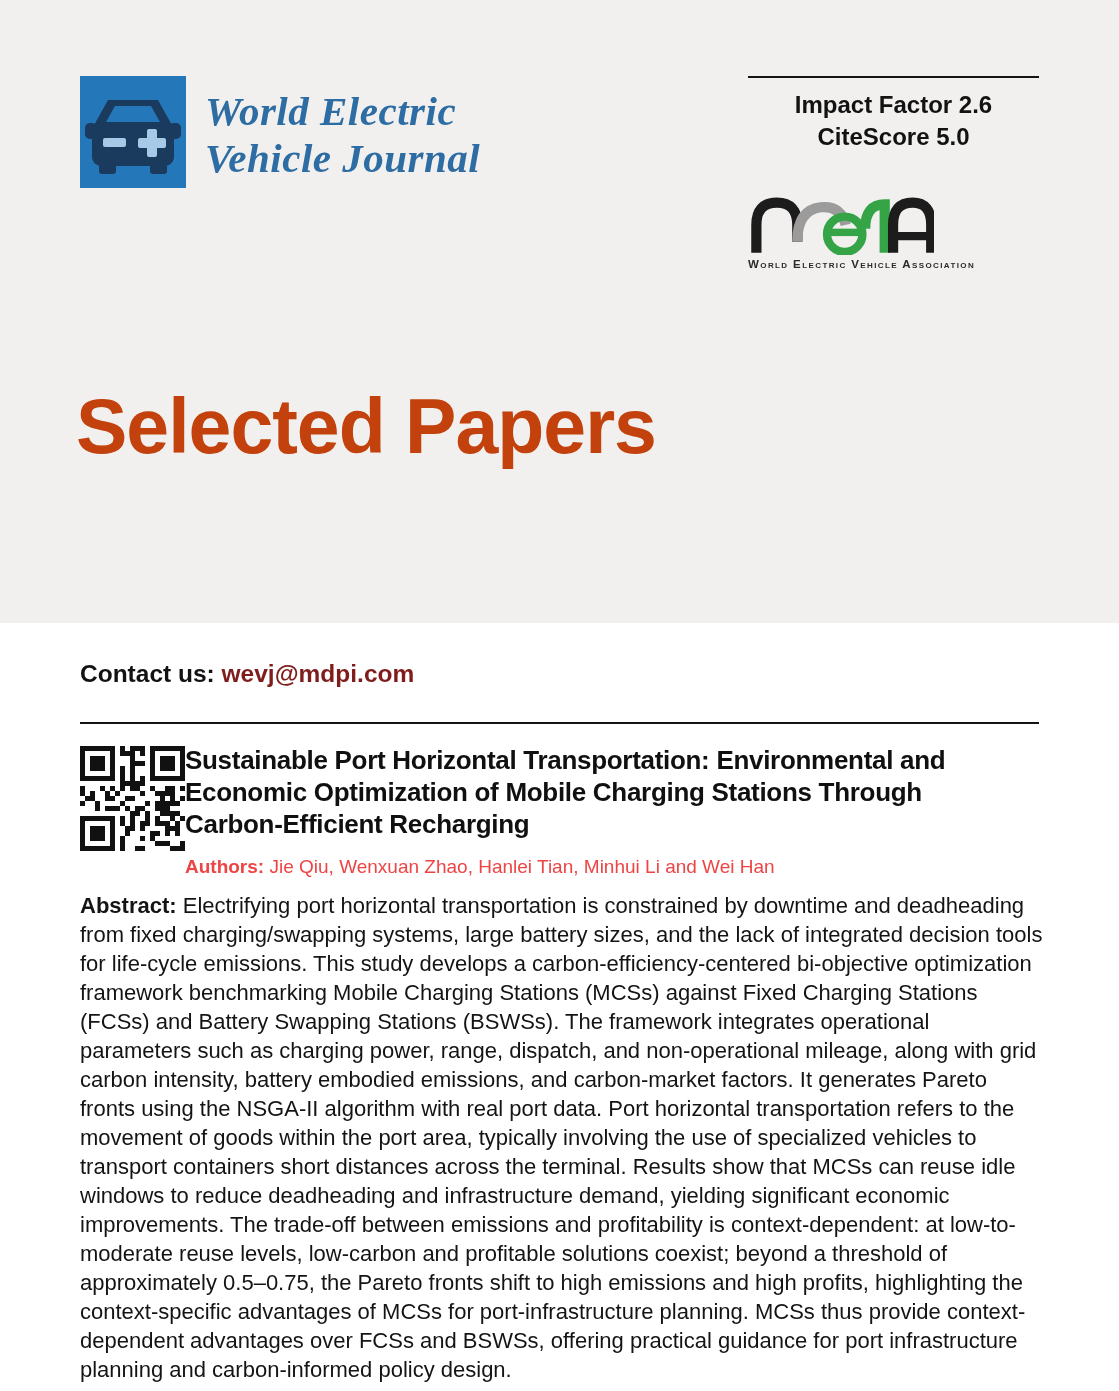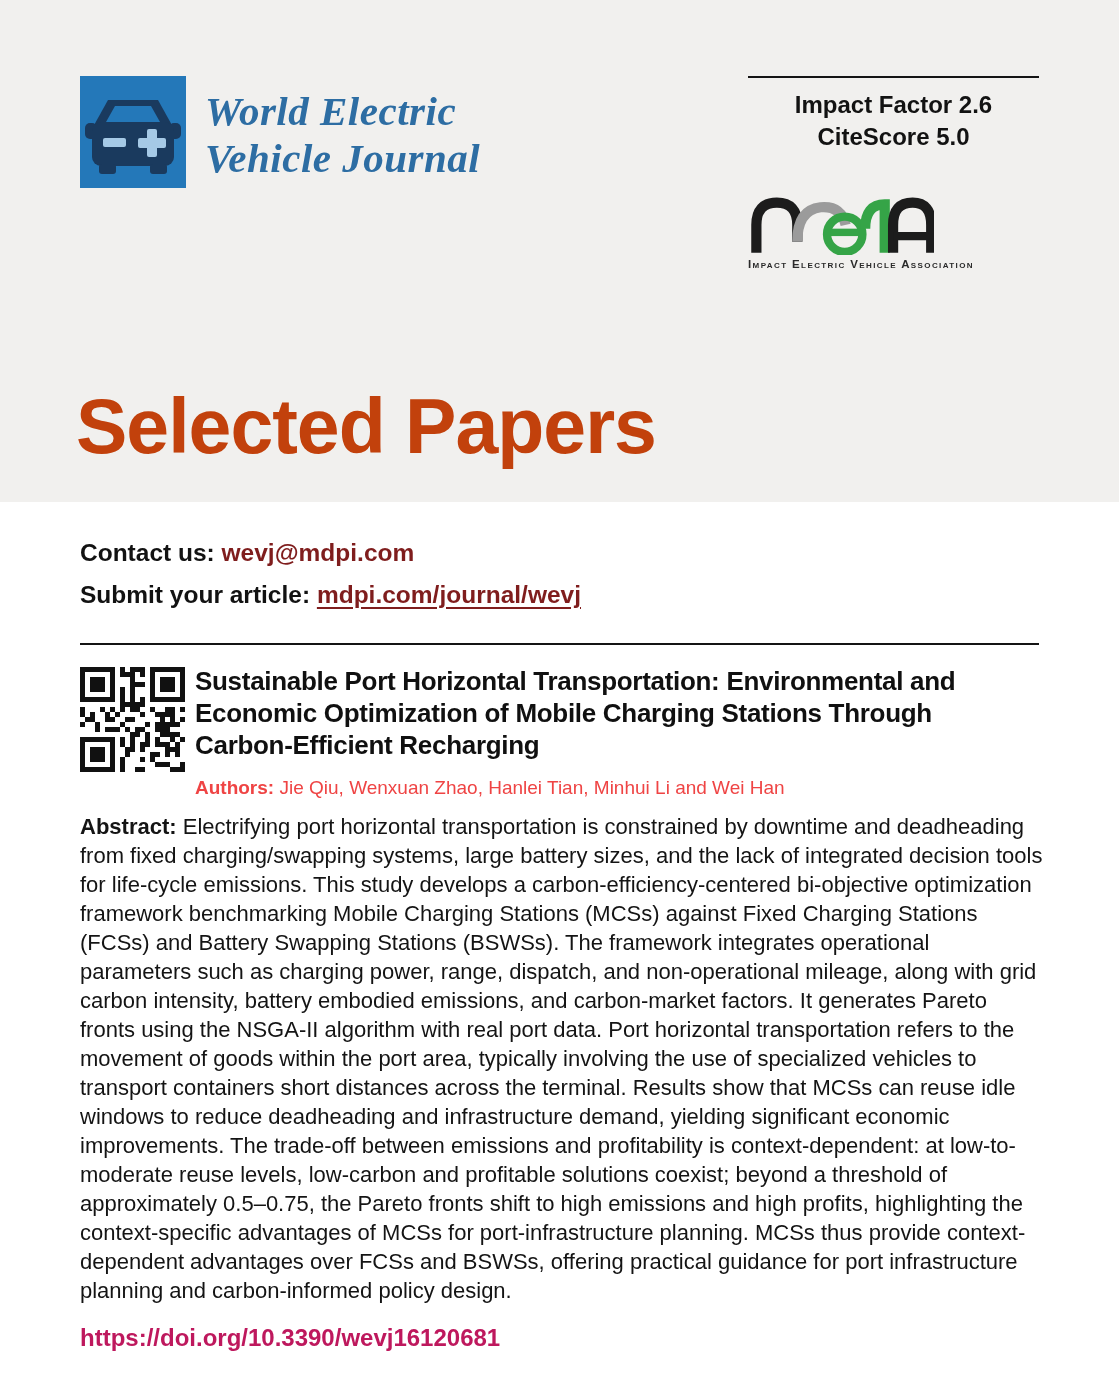--- a/index.html
+++ b/index.html
@@ -8,21 +8,21 @@
     width:1119px; height:1391px;
     margin:0 auto;
     background:#ffffff;
     font-family:"Liberation Sans", sans-serif;
     color:#121212;
     overflow:hidden;
   }
   
   .hero {
     box-sizing:border-box;
-    height:502px;
+    height:623px;
     background:#f1f0ee;
     padding:76px 80px 0 80px;
   }
   .hero-top { display:flex; justify-content:space-between; align-items:flex-start; }
   .brand { display:flex; gap:19px; }
   .logo-square { width:106px; height:112px; flex:0 0 auto; }
   .journal-name {
     font-family:"Liberation Serif", serif;
     font-style:italic;
     font-weight:bold;
@@ -60,21 +60,21 @@
   .contact-line a { color:#7f1d1d; text-decoration:none; }
   .contact-line a.underlined { text-decoration:underline; text-underline-offset:4px; }
   
   .divider {
     border:none;
     border-top:2.5px solid #141414;
     margin:34px 80px 0 80px;
   }
   
   .paper { padding:0 80px; }
-  .paper-head { display:flex; gap:10px; margin-top:20px; }
+  .paper-head { display:flex; margin-top:20px; }
   .qr { width:105px; height:105px; flex:0 0 auto; margin-top:2px; }
   .paper-title {
     margin:0;
     font-size:26px;
     font-weight:600;
     line-height:32px;
     letter-spacing:-0.3px;
     max-width:838px;
     color:#101010;
   }
@@ -137,31 +137,30 @@
             <path d="M53,52 Q53,18 78,15 Q100,13 105,34" fill="none" stroke="#9b9b9b" stroke-width="11"></path>
 
             <circle cx="104" cy="44" r="19" fill="none" stroke="#35a447" stroke-width="9"></circle>
             <line x1="89" y1="42" x2="120" y2="42" stroke="#35a447" stroke-width="8"></line>
 
             <path d="M126,38 Q126,12 147,12 L147,64" fill="none" stroke="#35a447" stroke-width="11"></path>
 
             <path d="M156,64 V34 Q156,10 177,10 Q197,10 197,34 V64" fill="none" stroke="#1c1c1c" stroke-width="11"></path>
             <line x1="156" y1="46" x2="200" y2="46" stroke="#1c1c1c" stroke-width="9"></line>
           </svg>
-          <div class="weva-caption">Impact Electric Vehicle Association</div>
+          <div class="weva-caption">World Electric Vehicle Association</div>
         </div>
       </div>
     </div>
 
     <h1 class="banner-title">Selected Papers</h1>
   </header>
 
   <section class="contact">
     <p class="contact-line"><span>Contact us: </span><a href="#">wevj@mdpi.com</a></p>
-    <p class="contact-line"><span>Submit your article: </span><a href="#" class="underlined">mdpi.com/journal/wevj</a></p>
   </section>
 
   <hr class="divider">
 
   <article class="paper">
     <div class="paper-head">
       <svg class="qr" id="qr-svg" viewBox="0 0 105 105" shape-rendering="crispEdges" aria-hidden="true">
           <rect x="0" y="0" width="5" height="5" fill="#111"></rect>
           <rect x="5" y="0" width="5" height="5" fill="#111"></rect>
           <rect x="10" y="0" width="5" height="5" fill="#111"></rect>

